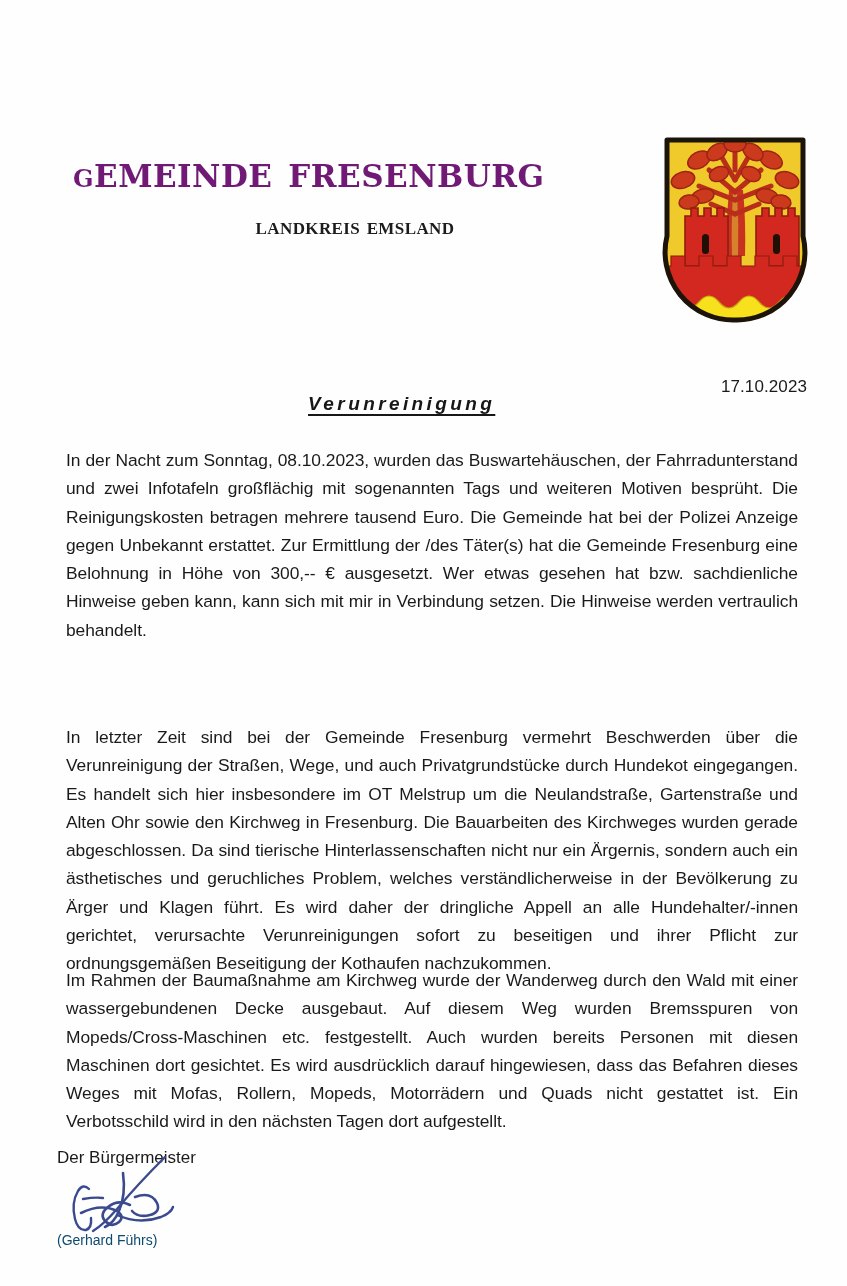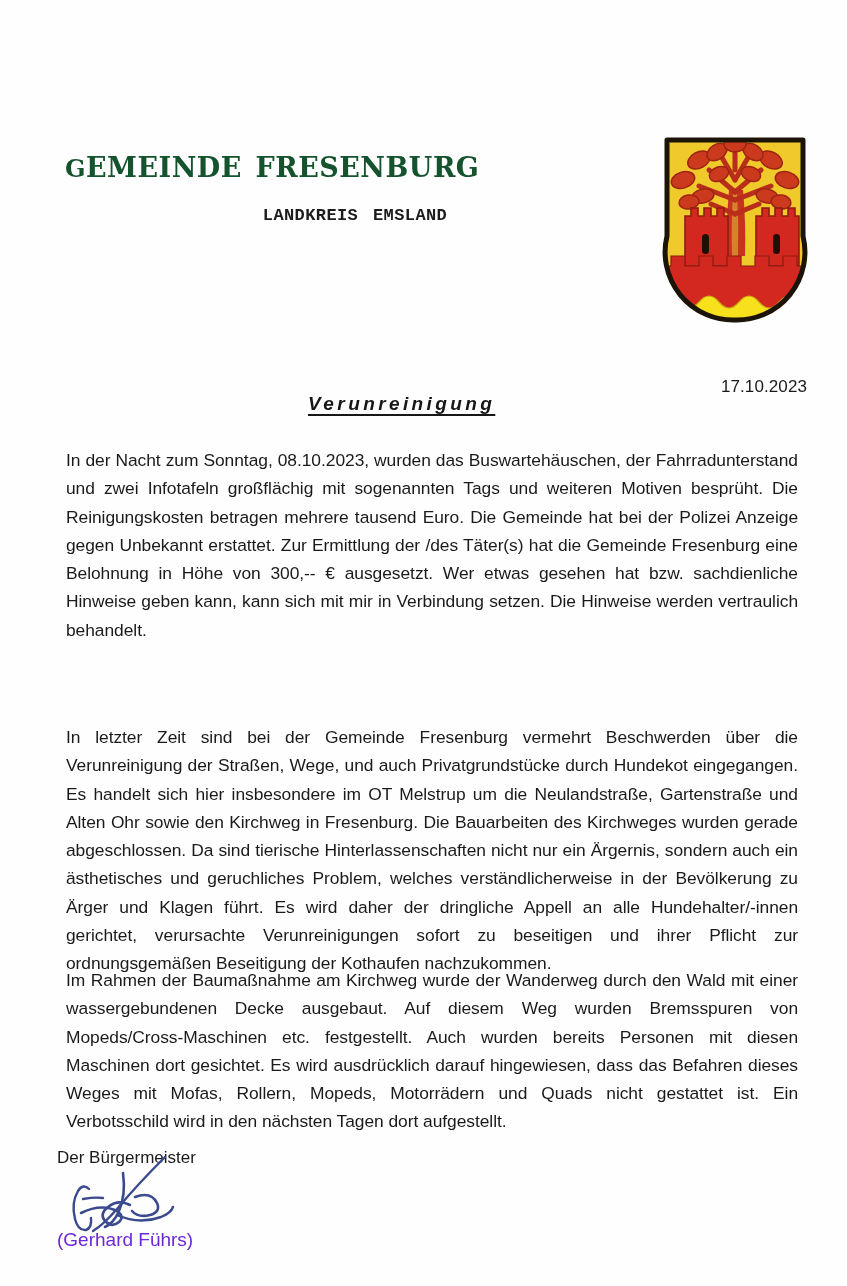--- a/index.html
+++ b/index.html
@@ -27,32 +27,32 @@
   
   .header-block {
     position: absolute;
     left: 57px;
     top: 136px;
     width: 560px;
   }
   .org-title {
     font-family: "DejaVu Serif", "Liberation Serif", serif;
     font-weight: 700;
-    font-size: 38px;
+    font-size: 44px;
     line-height: 40px;
     letter-spacing: 0.5px;
     font-variant: small-caps;
     text-transform: lowercase;
-    color: #14532d;
+    color: #701a75;
     white-space: nowrap;
-    margin: 8px;
+    margin: 16px;
   }
   .org-title::first-letter { font-size: 34px; }
   .org-subtitle {
-    font-family: Liberation Mono, monospace;
+    font-family: Liberation Serif, serif;
     font-weight: 700;
     font-size: 24px;
     line-height: 30px;
     letter-spacing: 0.4px;
     font-variant: small-caps;
     text-transform: lowercase;
     color: #1c1c1c;
     text-align: center;
     margin: 14px 0 0 0;
     padding-left: 36px;
@@ -133,23 +133,23 @@
   }
   .sig-mark svg {
     position: absolute;
     left: 8px;
     top: -12px;
     width: 180px;
     height: 90px;
     overflow: visible;
   }
   .sig-name {
-    font-size: 19px;
+    font-size: 14px;
     line-height: 22px;
-    color: #6d28d9;
+    color: #0c4a6e;
     margin-top: -4px;
   }
 </style>
 </head>
 <body>
 
 <div class="page">
 
   <div class="header-block">
     <div class="org-title">Gemeinde Fresenburg</div>

